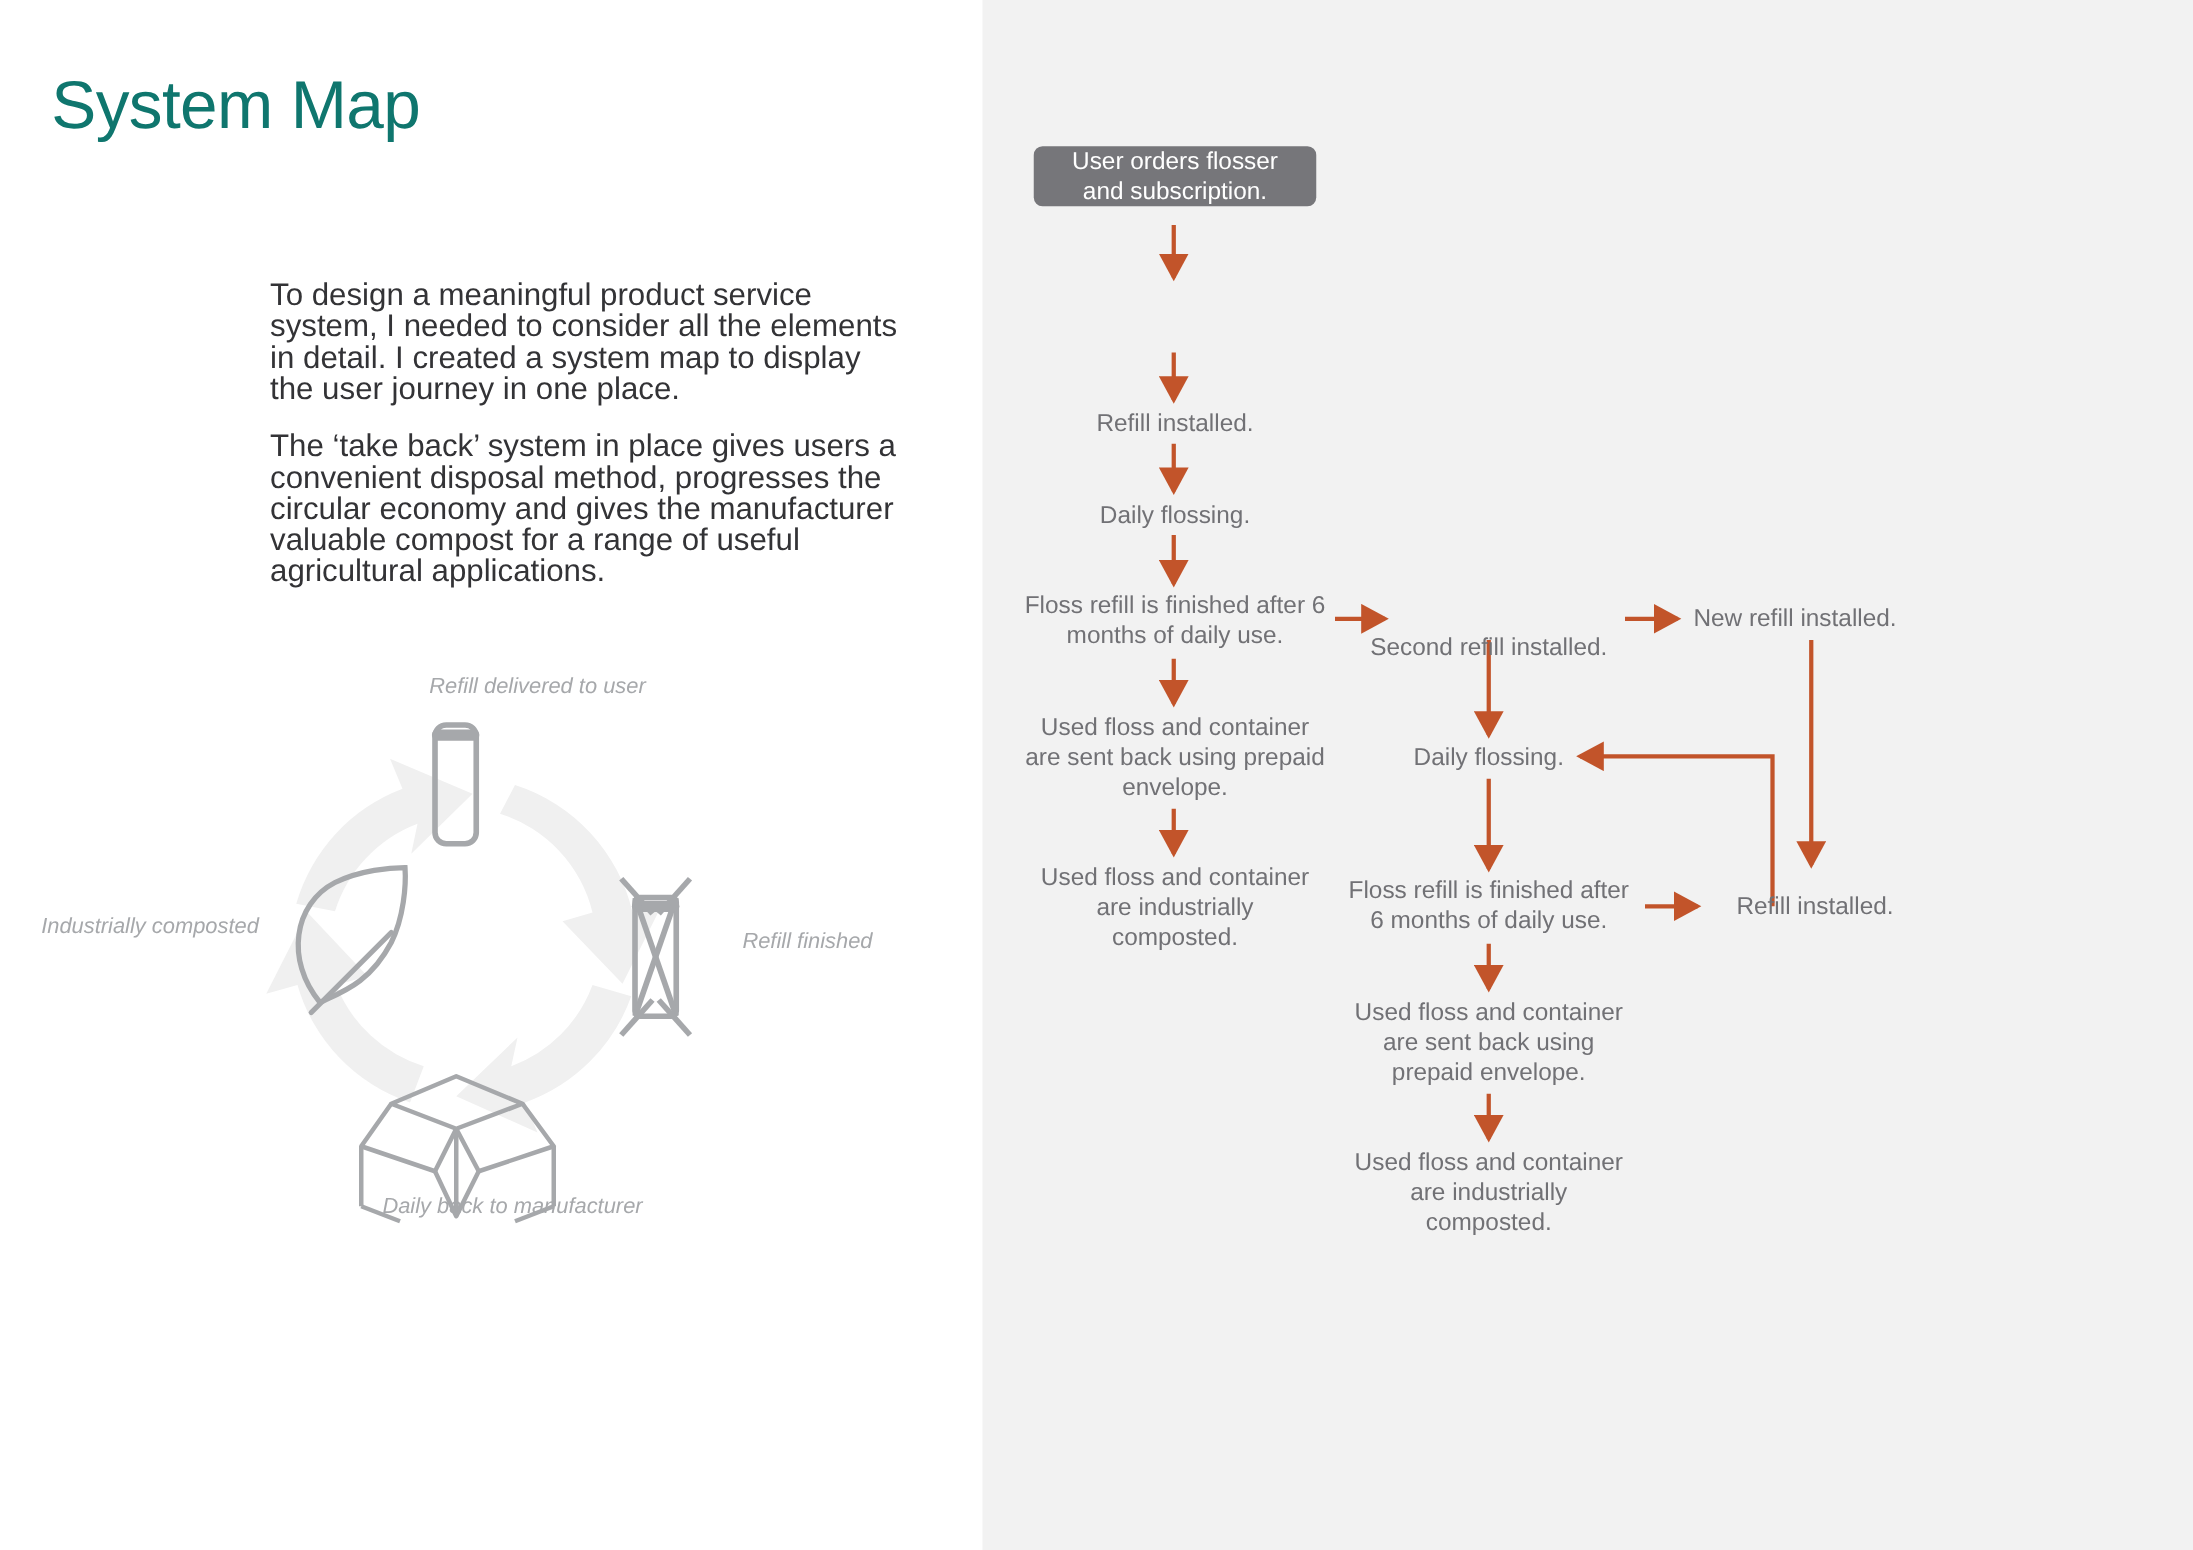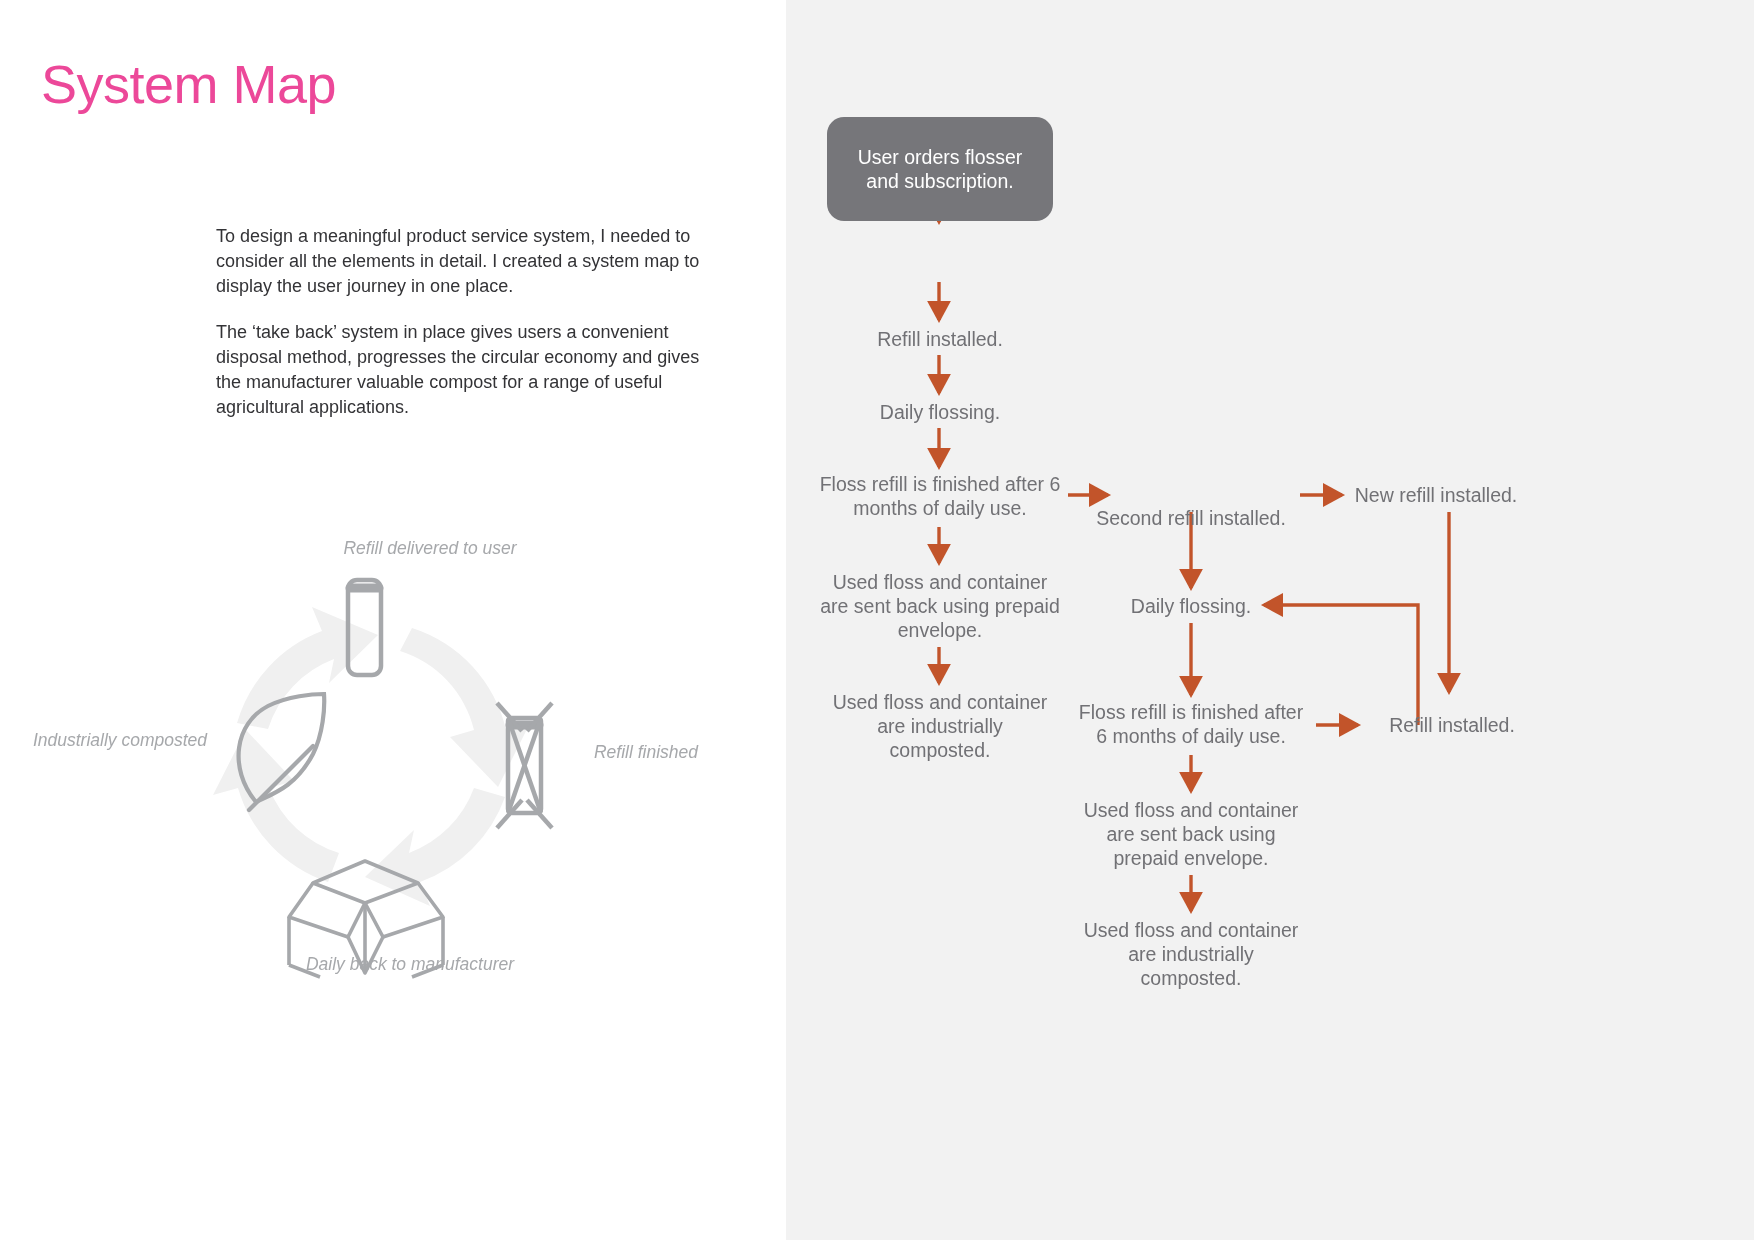--- a/index.html
+++ b/index.html
@@ -12,26 +12,26 @@
   }
   #root{position:absolute;inset:0;}
 
   
   .left-panel{position:absolute;left:0;top:0;width:786px;height:1240px;background:#ffffff;}
 
   .page-title{
     position:absolute;left:41px;top:52px;
     font-size:54px;line-height:64px;
     font-weight:400;letter-spacing:-0.5px;
-    color:#ec4899;
+    color:#0f766e;
   }
 
   .intro{
     position:absolute;left:216px;top:224px;width:510px;
-    font-size:18px;line-height:25px;color:#333336;
+    font-size:25px;line-height:25px;color:#333336;
   }
   .intro p{margin:0 0 21px 0;}
 
   
   .cycle{position:absolute;left:60px;top:525px;width:650px;height:500px;}
   .cycle svg{position:absolute;left:0;top:0;}
 
   .cyc-label{
     position:absolute;color:#a6a8ab;font-size:17.5px;line-height:22px;
     text-align:center;
@@ -44,22 +44,22 @@
 
   
   .right-panel{position:absolute;left:786px;top:0;width:968px;height:1240px;background:#f2f2f2;}
   .flow{position:absolute;left:0;top:0;width:968px;height:1240px;}
 
   .node{
     position:absolute;color:#717175;font-size:19.5px;line-height:24px;
     text-align:center;
   }
   .node.start{
-    color:#ffffff;background:#76767a;border-radius:17px;
-    padding:28px 14px;box-sizing:border-box;
+    color:#ffffff;background:#76767a;border-radius:7px;
+    padding:0 14px;box-sizing:border-box;
   }
 
   .flow svg{position:absolute;left:0;top:0;pointer-events:none;}
 </style>
 </head>
 <body>
 
 <div id="root">
 
   <div class="left-panel">

